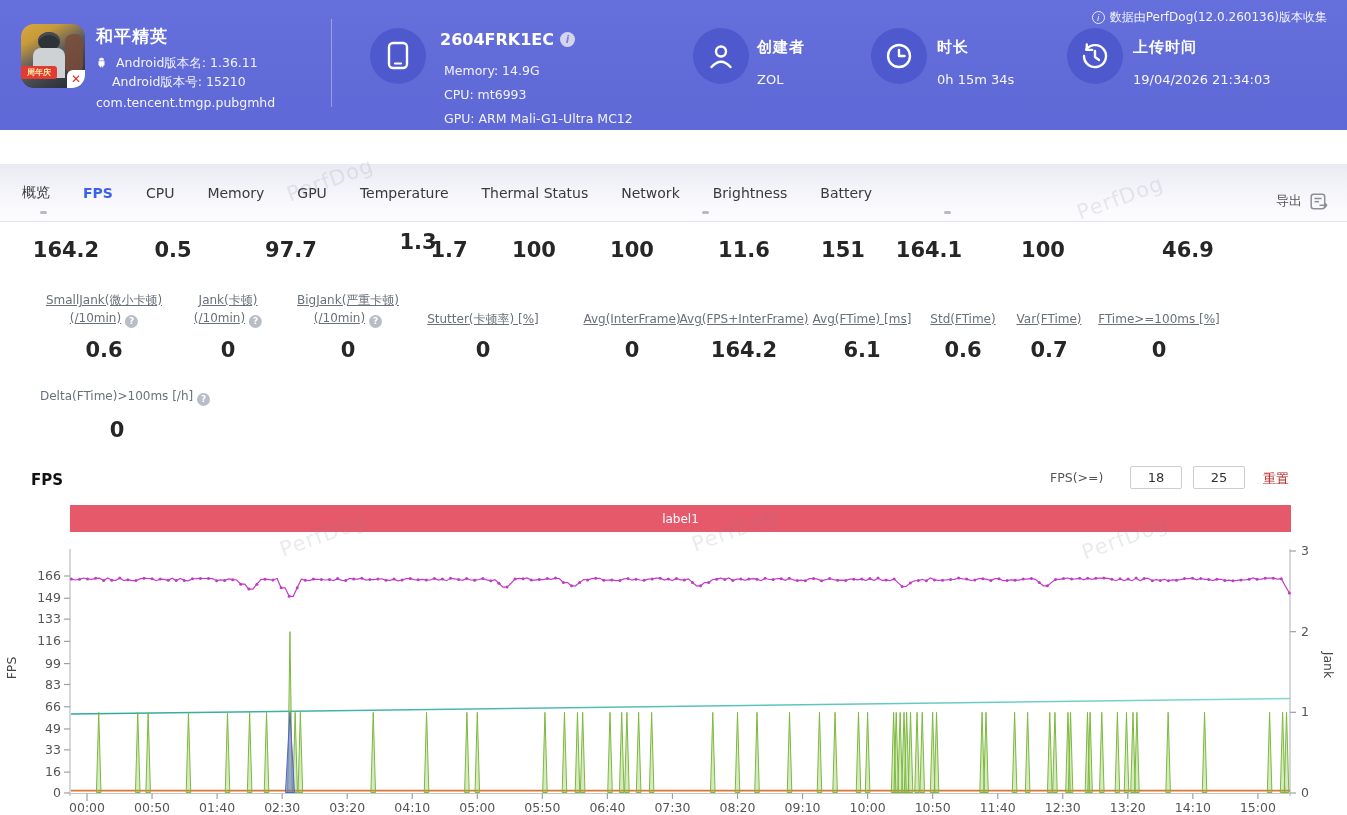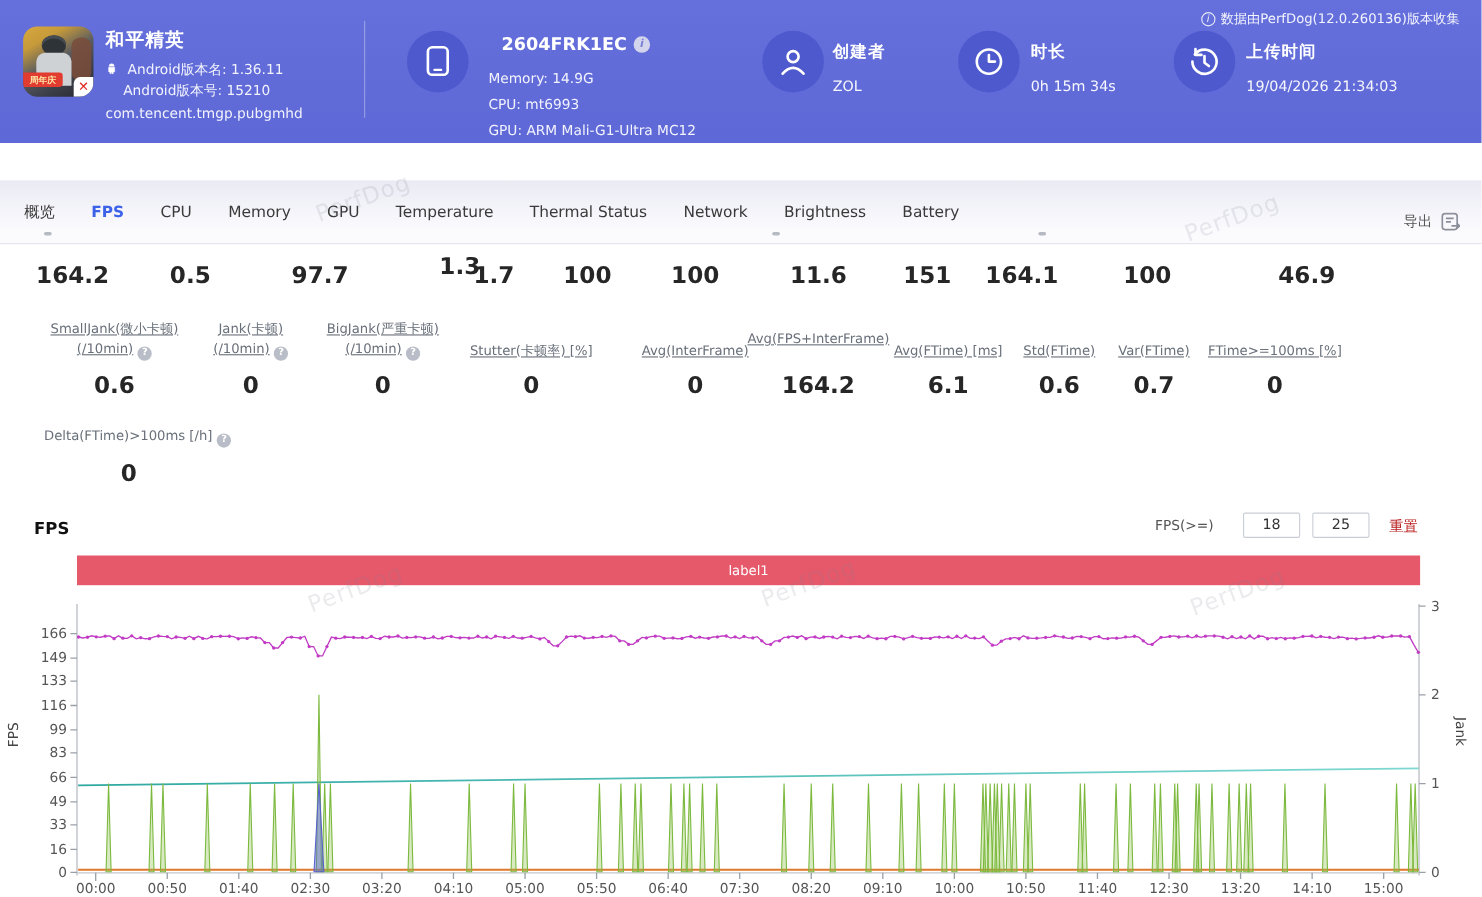--- a/index.html
+++ b/index.html
@@ -20,21 +20,21 @@
   .app-icon .xcorner { position:absolute; right:0; bottom:0; width:18px; height:18px; background:#fff; border-radius:6px 0 0 0;
                        color:#e02a22; font-size:12px; font-weight:bold; text-align:center; line-height:18px; }
   .hdr .app-title { position:absolute; left:96px; top:25px; font-size:17px; font-weight:bold; letter-spacing:1px; }
   .hdr .meta { position:absolute; font-size:12.5px; color:rgba(255,255,255,.92); }
   .android-glyph { display:inline-block; width:11px; height:11px; margin-right:5px; position:relative; top:1px; }
   .hdr .divider { position:absolute; left:331px; top:19px; width:1px; height:88px; background:rgba(255,255,255,.35); }
   .hcircle { position:absolute; width:56px; height:56px; border-radius:50%; background:#4E59CE; top:28px;
              display:flex; align-items:center; justify-content:center; }
   .hlabel { position:absolute; top:38px; font-size:15px; font-weight:bold; letter-spacing:1px; }
   .hvalue { position:absolute; top:72px; font-size:13px; color:rgba(255,255,255,.95); }
-  .dev-name { position:absolute; left:456px; top:30px; font-size:16px; font-weight:bold; }
+  .dev-name { position:absolute; left:440px; top:30px; font-size:16px; font-weight:bold; }
   .info-dot { display:inline-block; width:15px; height:15px; border-radius:50%; background:rgba(230,232,238,.85);
               color:#7a80d8; font-size:10px; font-style:italic; font-weight:bold; text-align:center; line-height:15px;
               margin-left:6px; vertical-align:2px; }
   .collect-note { position:absolute; right:20px; top:9px; font-size:12px; color:rgba(255,255,255,.92); display:flex; align-items:center; gap:5px; }
   .collect-note .oinfo { width:13px; height:13px; border-radius:50%; border:1px solid rgba(255,255,255,.85); font-size:9px; font-style:italic;
                          text-align:center; line-height:12px; display:inline-block; }
 
   
   .remark { position:absolute; left:0; top:130px; width:1347px; height:34px; background:#5C67E3; color:#fff;
             display:flex; align-items:center; padding-left:30px; font-size:13px; }
@@ -200,21 +200,21 @@
         </div>
         <div class="stat-val" style="left: 348px; top: 338px;">0</div>
         <div class="stat-col-label" style="left: 483px; top: 288px;">
           <div>Stutter(卡顿率) [%]</div>
         </div>
         <div class="stat-val" style="left: 483px; top: 338px;">0</div>
         <div class="stat-col-label" style="left: 632px; top: 288px;">
           <div>Avg(InterFrame)</div>
         </div>
         <div class="stat-val" style="left: 632px; top: 338px;">0</div>
-        <div class="stat-col-label" style="left: 744px; top: 288px; justify-content: center;">
+        <div class="stat-col-label" style="left: 744px; top: 288px;">
           <div>Avg(FPS+InterFrame)</div>
         </div>
         <div class="stat-val" style="left: 744px; top: 338px;">164.2</div>
         <div class="stat-col-label" style="left: 862px; top: 288px;">
           <div>Avg(FTime) [ms]</div>
         </div>
         <div class="stat-val" style="left: 862px; top: 338px;">6.1</div>
         <div class="stat-col-label" style="left: 963px; top: 288px;">
           <div>Std(FTime)</div>
         </div>

